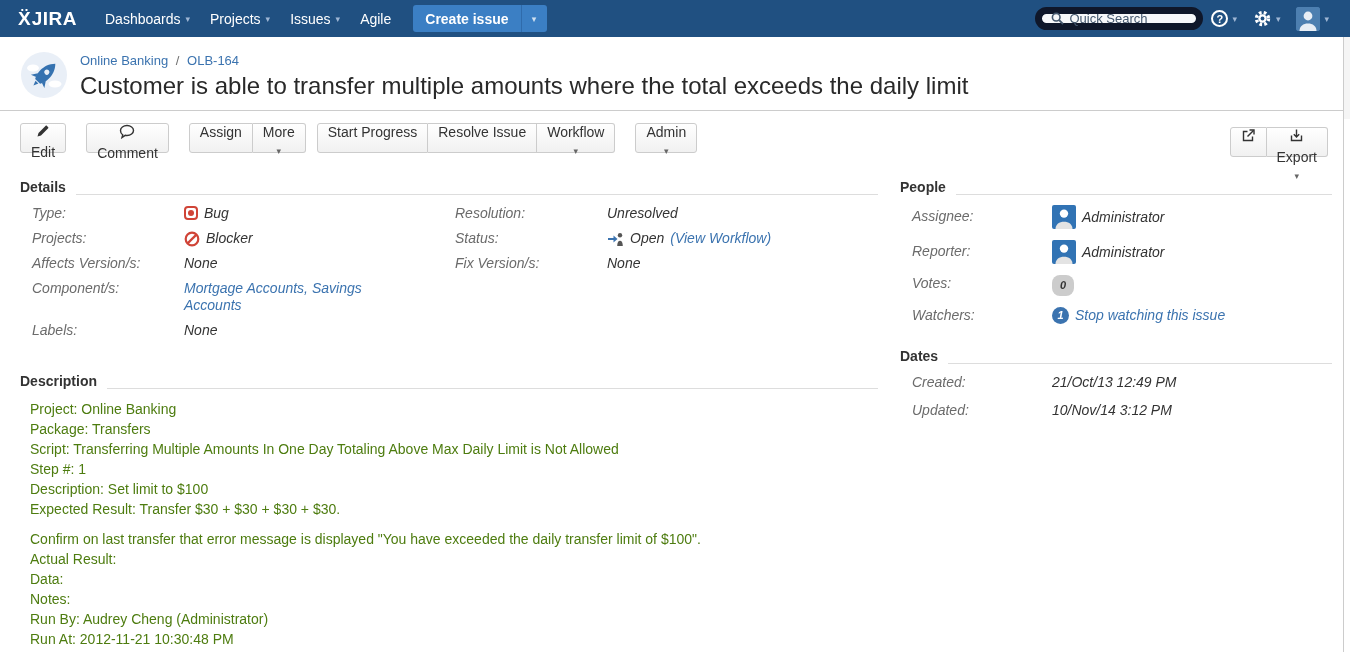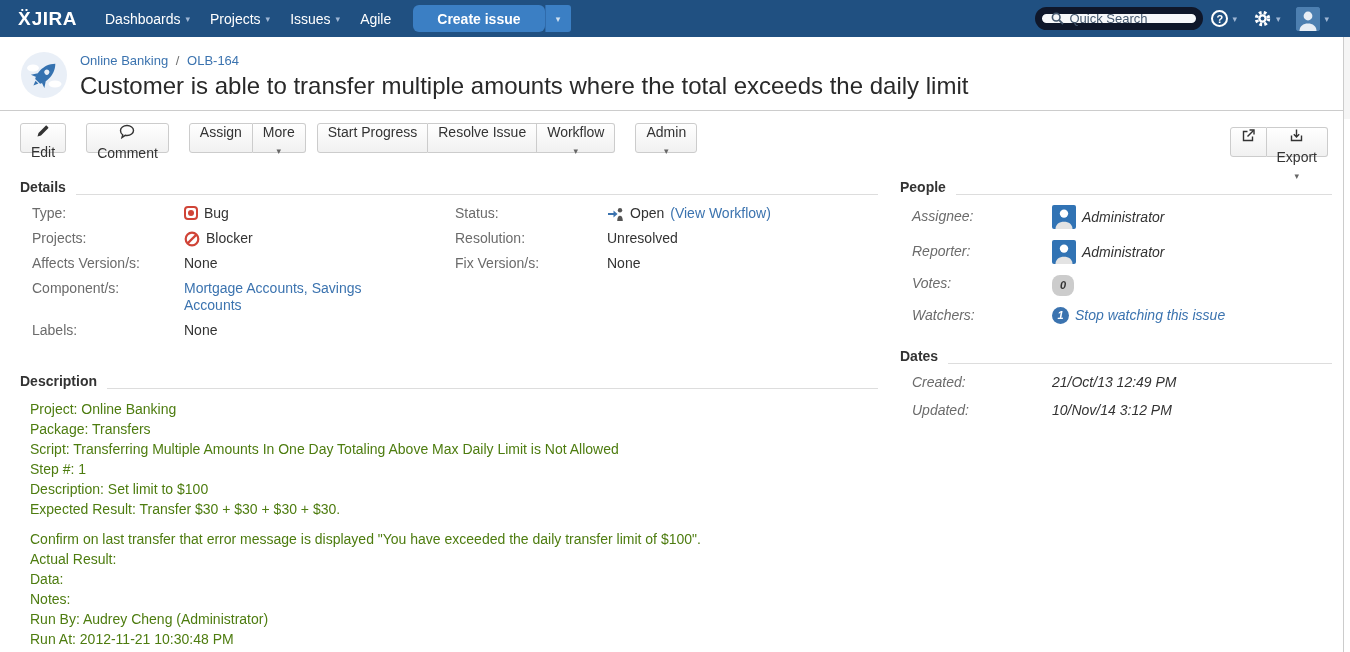--- a/index.html
+++ b/index.html
@@ -7,21 +7,21 @@
     font-family:"Liberation Sans", sans-serif; color:#333; font-size:14px; }
 
   
   .topnav { height:37px; background:#205081; display:flex; align-items:center; padding:0 13px; }
   .logo { display:flex; align-items:baseline; color:#fff; margin:0 18px 0 5px; cursor:pointer; }
   .logo .charlie { font-weight:bold; font-size:19px; margin-right:1px; }
   .logo .brand { font-weight:bold; font-size:19px; letter-spacing:0.5px; }
   .nav-item { color:#fff; font-size:14px; padding:0 10px; height:37px; display:flex; align-items:center; gap:5px; cursor:pointer; }
   .nav-caret { font-size:9px; color:#9fb6d4; }
   .create-split { display:flex; margin-left:12px; height:27px; border-radius:3px; overflow:hidden; }
-  .create-main { background:#3b7fc4; color:#fff; font-weight:bold; font-size:14px; padding:0 24px; display:flex; align-items:center; cursor:pointer;border-radius:6px; }
+  .create-main { background:#3b7fc4; color:#fff; font-weight:bold; font-size:14px; padding:0 12px; display:flex; align-items:center; cursor:pointer; }
   .create-caret { background:#3b7fc4; border-left:1px solid #2f6bab; width:26px; display:flex; align-items:center; justify-content:center; cursor:pointer; }
   .create-caret .nav-caret { color:#cfe0f0; }
   .nav-spacer { flex:1; }
   .quick-search { display:flex; align-items:center; background:#f7f8fa; border:7px solid #0f172a; border-radius:12px; height:23px; width:168px; padding:0 9px; gap:5px; }
   .quick-search input { border:none; outline:none; background:transparent; font-size:13px; color:#3b4c66; width:120px; font-family:"Liberation Sans", sans-serif; }
   .quick-search input::placeholder { color:#45586e; opacity:1; }
   .nav-icon-btn { display:flex; align-items:center; gap:4px; padding:0 8px; height:37px; cursor:pointer; }
   .help-circle { width:17px; height:17px; border:2px solid #fff; border-radius:50%; color:#fff; font-size:11px; font-weight:bold; display:flex; align-items:center; justify-content:center; }
   .nav-avatar { width:24px; height:24px; background:#4d7fb0; border-radius:3px; overflow:hidden; }
 
@@ -55,21 +55,21 @@
   
   .content { display:flex; padding:14px 0 0 20px; }
   .col-left { width:858px; flex:none; }
   .col-right { width:432px; flex:none; margin-left:22px; }
   .module-head { display:flex; align-items:flex-end; margin-bottom:10px; }
   .module-head .mh-label { font-size:14px; font-weight:bold; color:#333; white-space:nowrap; }
   .module-head .rule { flex:1; border-top:1px solid #ddd; margin-left:10px; }
   .module-body { padding-left:12px; }
 
   .details-cols { display:flex; }
-  .dcol { width:50%; }
+  .dcol { width:50%;font-style:italic; }
   .frow { display:flex; margin-bottom:8px; line-height:17px; }
   .frow .flabel { width:152px; flex:none; color:#6b6b6b; }
   .frow .fvalue { color:#333; display:flex; align-items:flex-start; gap:6px; }
   .fvalue a { color:#3b73af; text-decoration:none; cursor:pointer; }
   .comp-wrap { max-width:195px; display:inline; }
   .comp-wrap a { color:#3b73af; text-decoration:none; }
 
   .prow { display:flex; margin-bottom:11px; line-height:17px;font-style:italic; }
   .prow .flabel { width:140px; flex:none; color:#6b6b6b; align-self:flex-start; padding-top:3px; }
   .prow.tight .flabel { padding-top:0; }
@@ -285,39 +285,39 @@
                 <span class="comp-wrap"><a>Mortgage Accounts</a><a>,</a> <a>Savings Accounts</a></span>
               </span>
           </div>
           <div class="frow">
             <span class="flabel">Labels:</span>
             <span class="fvalue">None</span>
           </div>
         </div>
         <div class="dcol">
           <div class="frow">
+            <span class="flabel">Resolution:</span>
+            <span class="fvalue">Unresolved</span>
+          </div>
+          <div class="frow">
             <span class="flabel">Status:</span>
             <span class="fvalue">
               <span>
                 <svg width="17" height="16" viewBox="0 0 17 16" style="margin-top:1px">
                     <path d="M1 8h7" stroke="#3b73af" stroke-width="2"></path>
                     <path d="M6.5 4.5L10.5 8l-4 3.5z" fill="#3b73af"></path>
                     <circle cx="13" cy="4.2" r="2.2" fill="#555"></circle>
                     <path d="M10.2 15c0-3.4 1.2-5.3 2.8-5.3s2.8 1.9 2.8 5.3z" fill="#555"></path>
                   </svg>
               </span>
               <span>Open</span>
               <a>(View Workflow)</a>
             </span>
           </div>
           <div class="frow">
-            <span class="flabel">Resolution:</span>
-            <span class="fvalue">Unresolved</span>
-          </div>
-          <div class="frow">
             <span class="flabel">Fix Version/s:</span>
             <span class="fvalue">None</span>
           </div>
         </div>
       </div>
     </div>
 
     <div class="desc-module">
       <div class="module-head">
         <span class="mh-label">Description</span>

